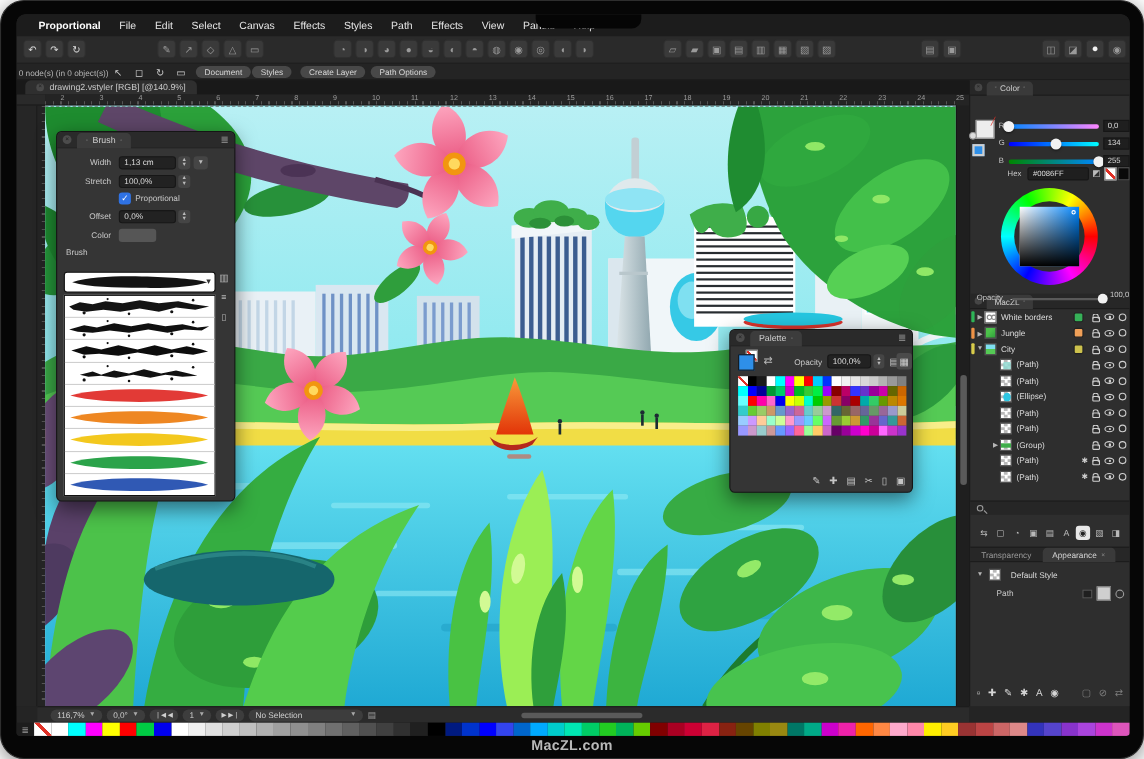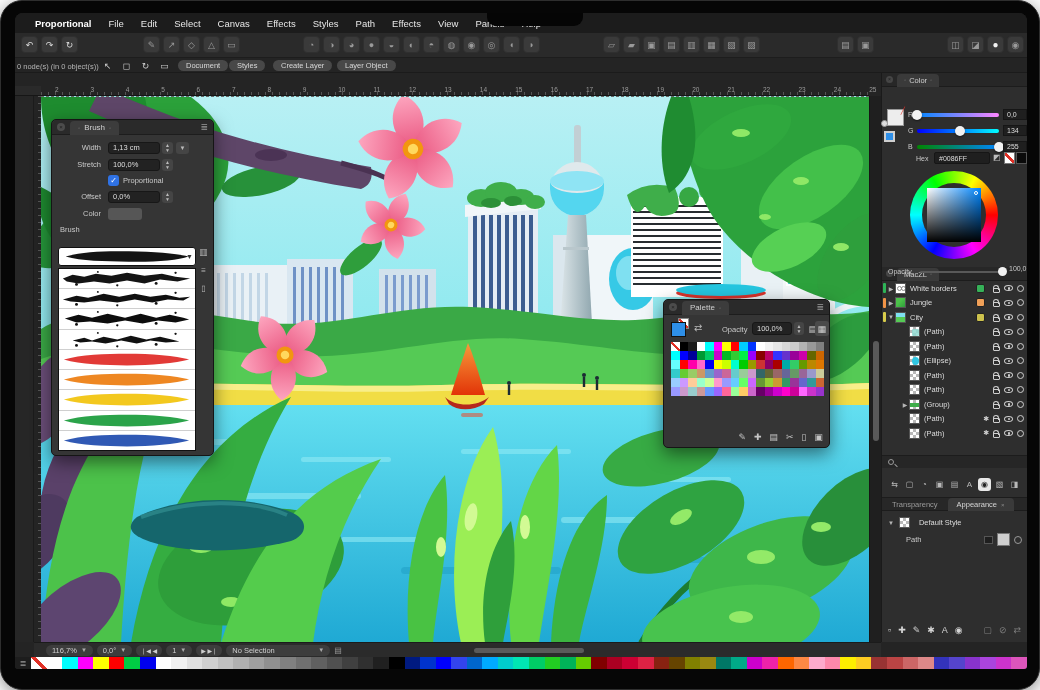--- a/index.html
+++ b/index.html
@@ -245,23 +245,29 @@
       <span id="node-status">0 node(s) (in 0 object(s))</span>
       <div class="cursor-tools" id="cursor-tools">
           <span class="ctool">↖</span>
           <span class="ctool">◻</span>
           <span class="ctool">↻</span>
           <span class="ctool">▭</span>
         </div>
       <div class="pill" style="left:163px">Document</div>
       <div class="pill" style="left:214px">Styles</div>
       <div class="pill" style="left:258px">Create Layer</div>
-      <div class="pill" style="left:322px">Layer Object</div>
+      <div class="pill" style="left:322px">Path Options</div>
     </div>
 
+    <div id="tabbar">
+      <div id="doc-tab">
+        <span class="closedot">×</span>
+        <span>drawing2.vstyler [RGB] [@140.9%]</span>
+      </div>
+    </div>
 
     <div id="ruler-corner"></div>
     <div id="hruler">
         <span class="rnum" style="left: 14px;">2</span>
         <span class="rnum" style="left: 49.4px;">3</span>
         <span class="rnum" style="left: 84.8px;">4</span>
         <span class="rnum" style="left: 120.2px;">5</span>
         <span class="rnum" style="left: 155.6px;">6</span>
         <span class="rnum" style="left: 191px;">7</span>
         <span class="rnum" style="left: 226.4px;">8</span>
@@ -1135,13 +1141,14 @@
           <span class="scell" style="background: rgb(85, 68, 204);"></span>
           <span class="scell" style="background: rgb(136, 51, 204);"></span>
           <span class="scell" style="background: rgb(170, 68, 221);"></span>
           <span class="scell" style="background: rgb(204, 51, 204);"></span>
           <span class="scell" style="background: rgb(221, 85, 187);"></span>
         </div>
     </div>
 
     <div id="notch"></div>
   </div>
+  <div id="watermark">MacZL.com</div>
 </div>
 
 </body></html>

